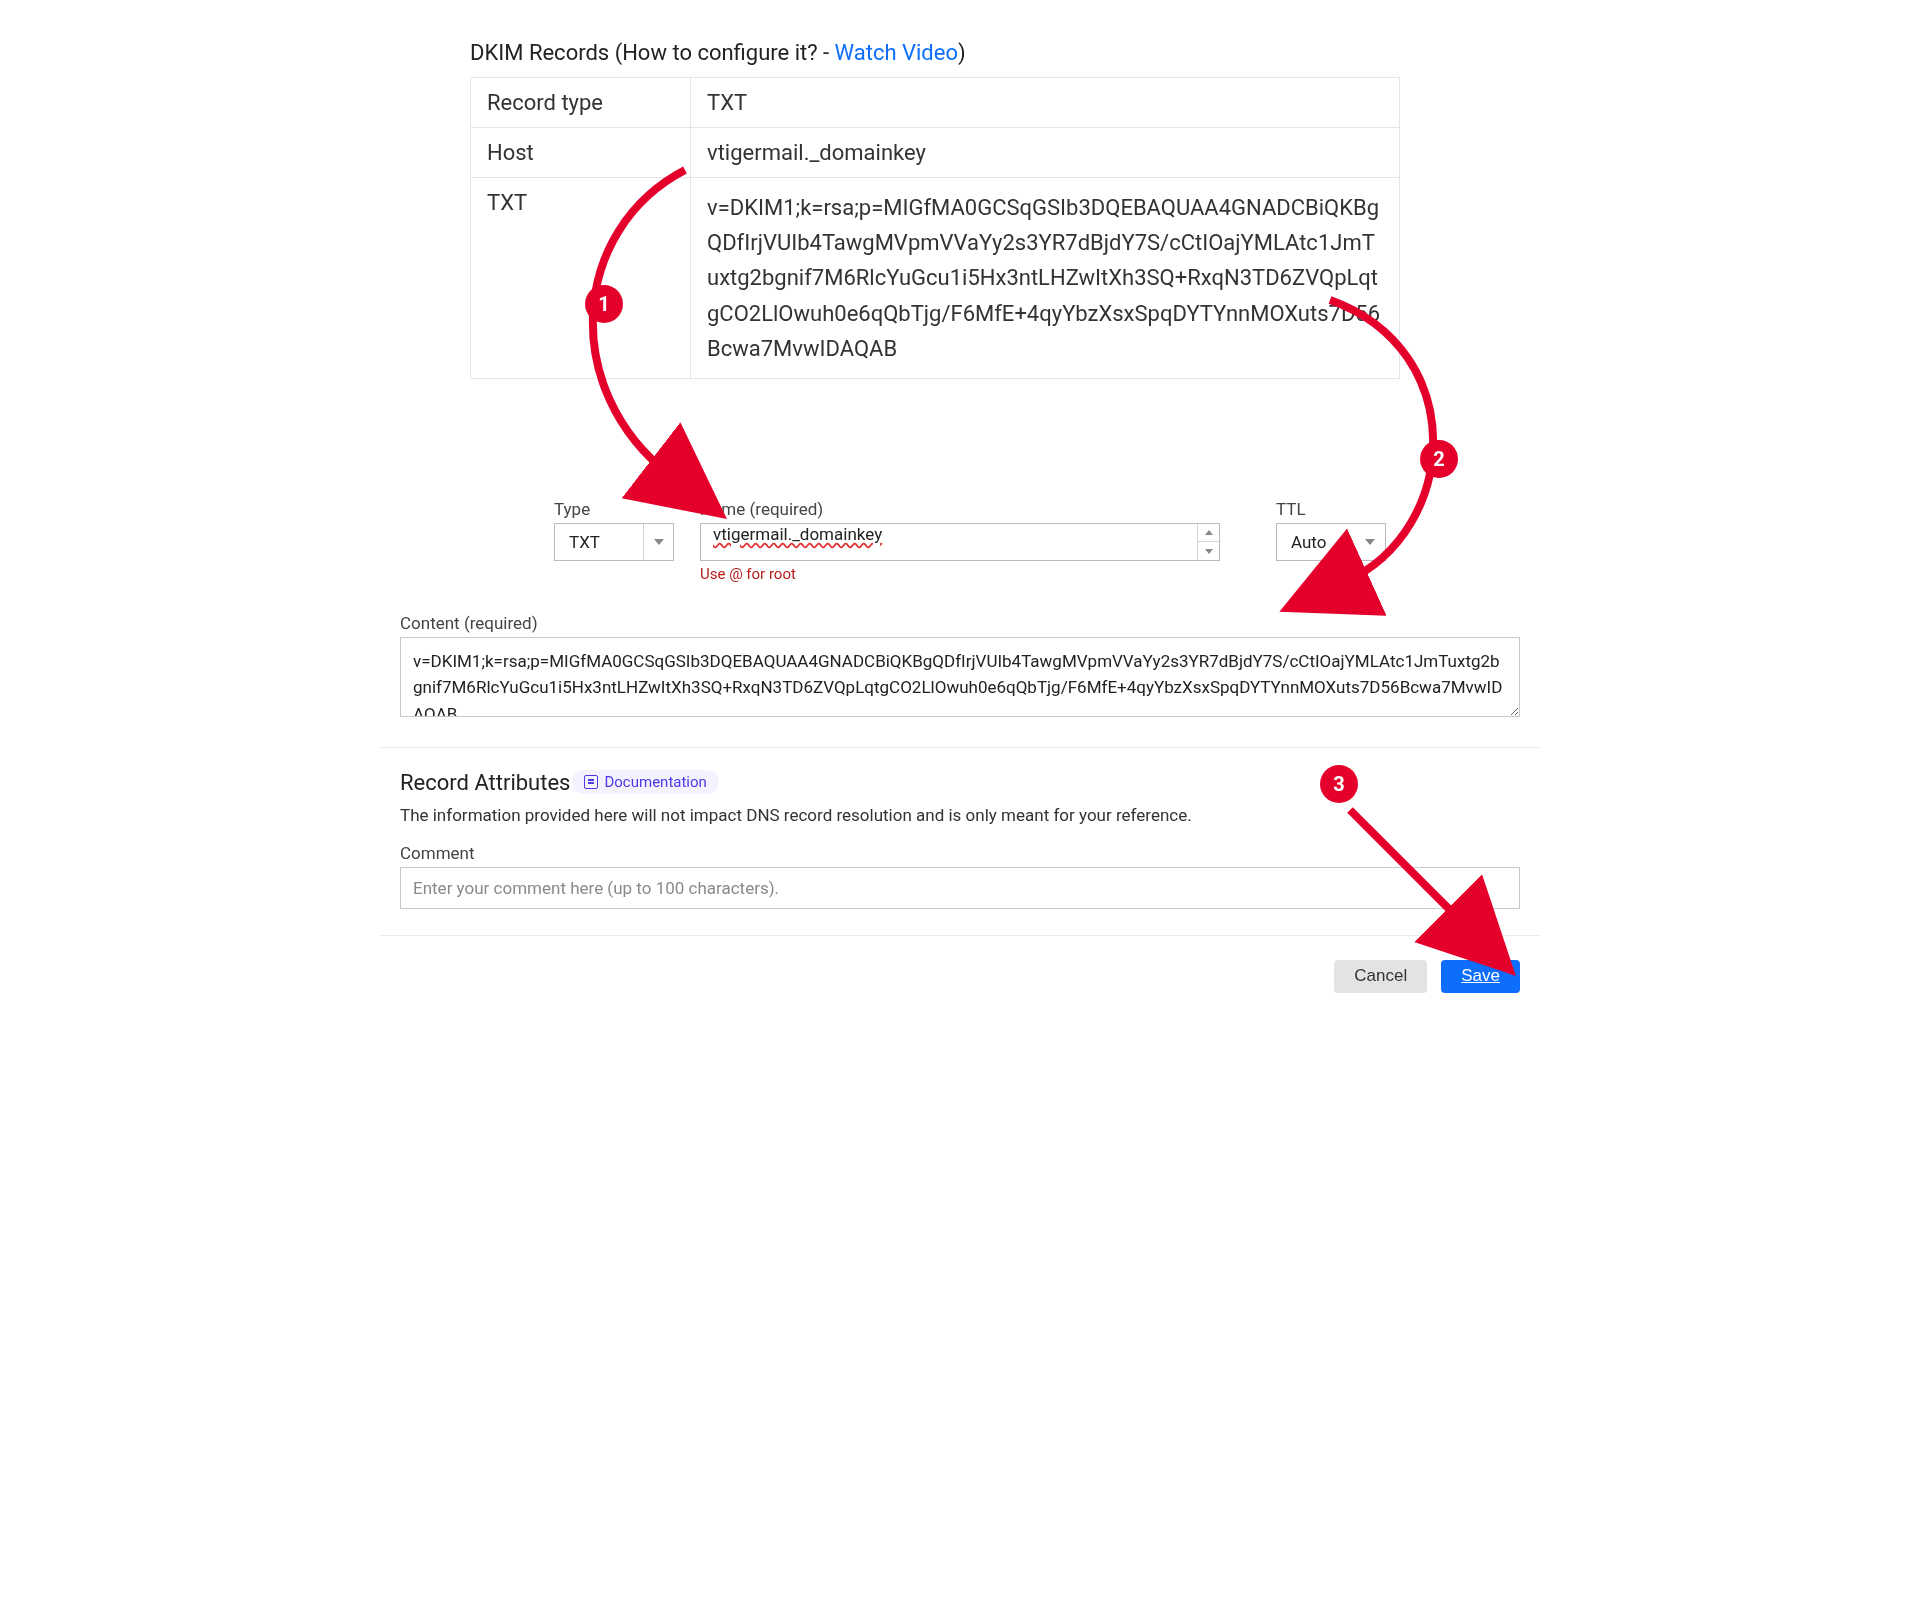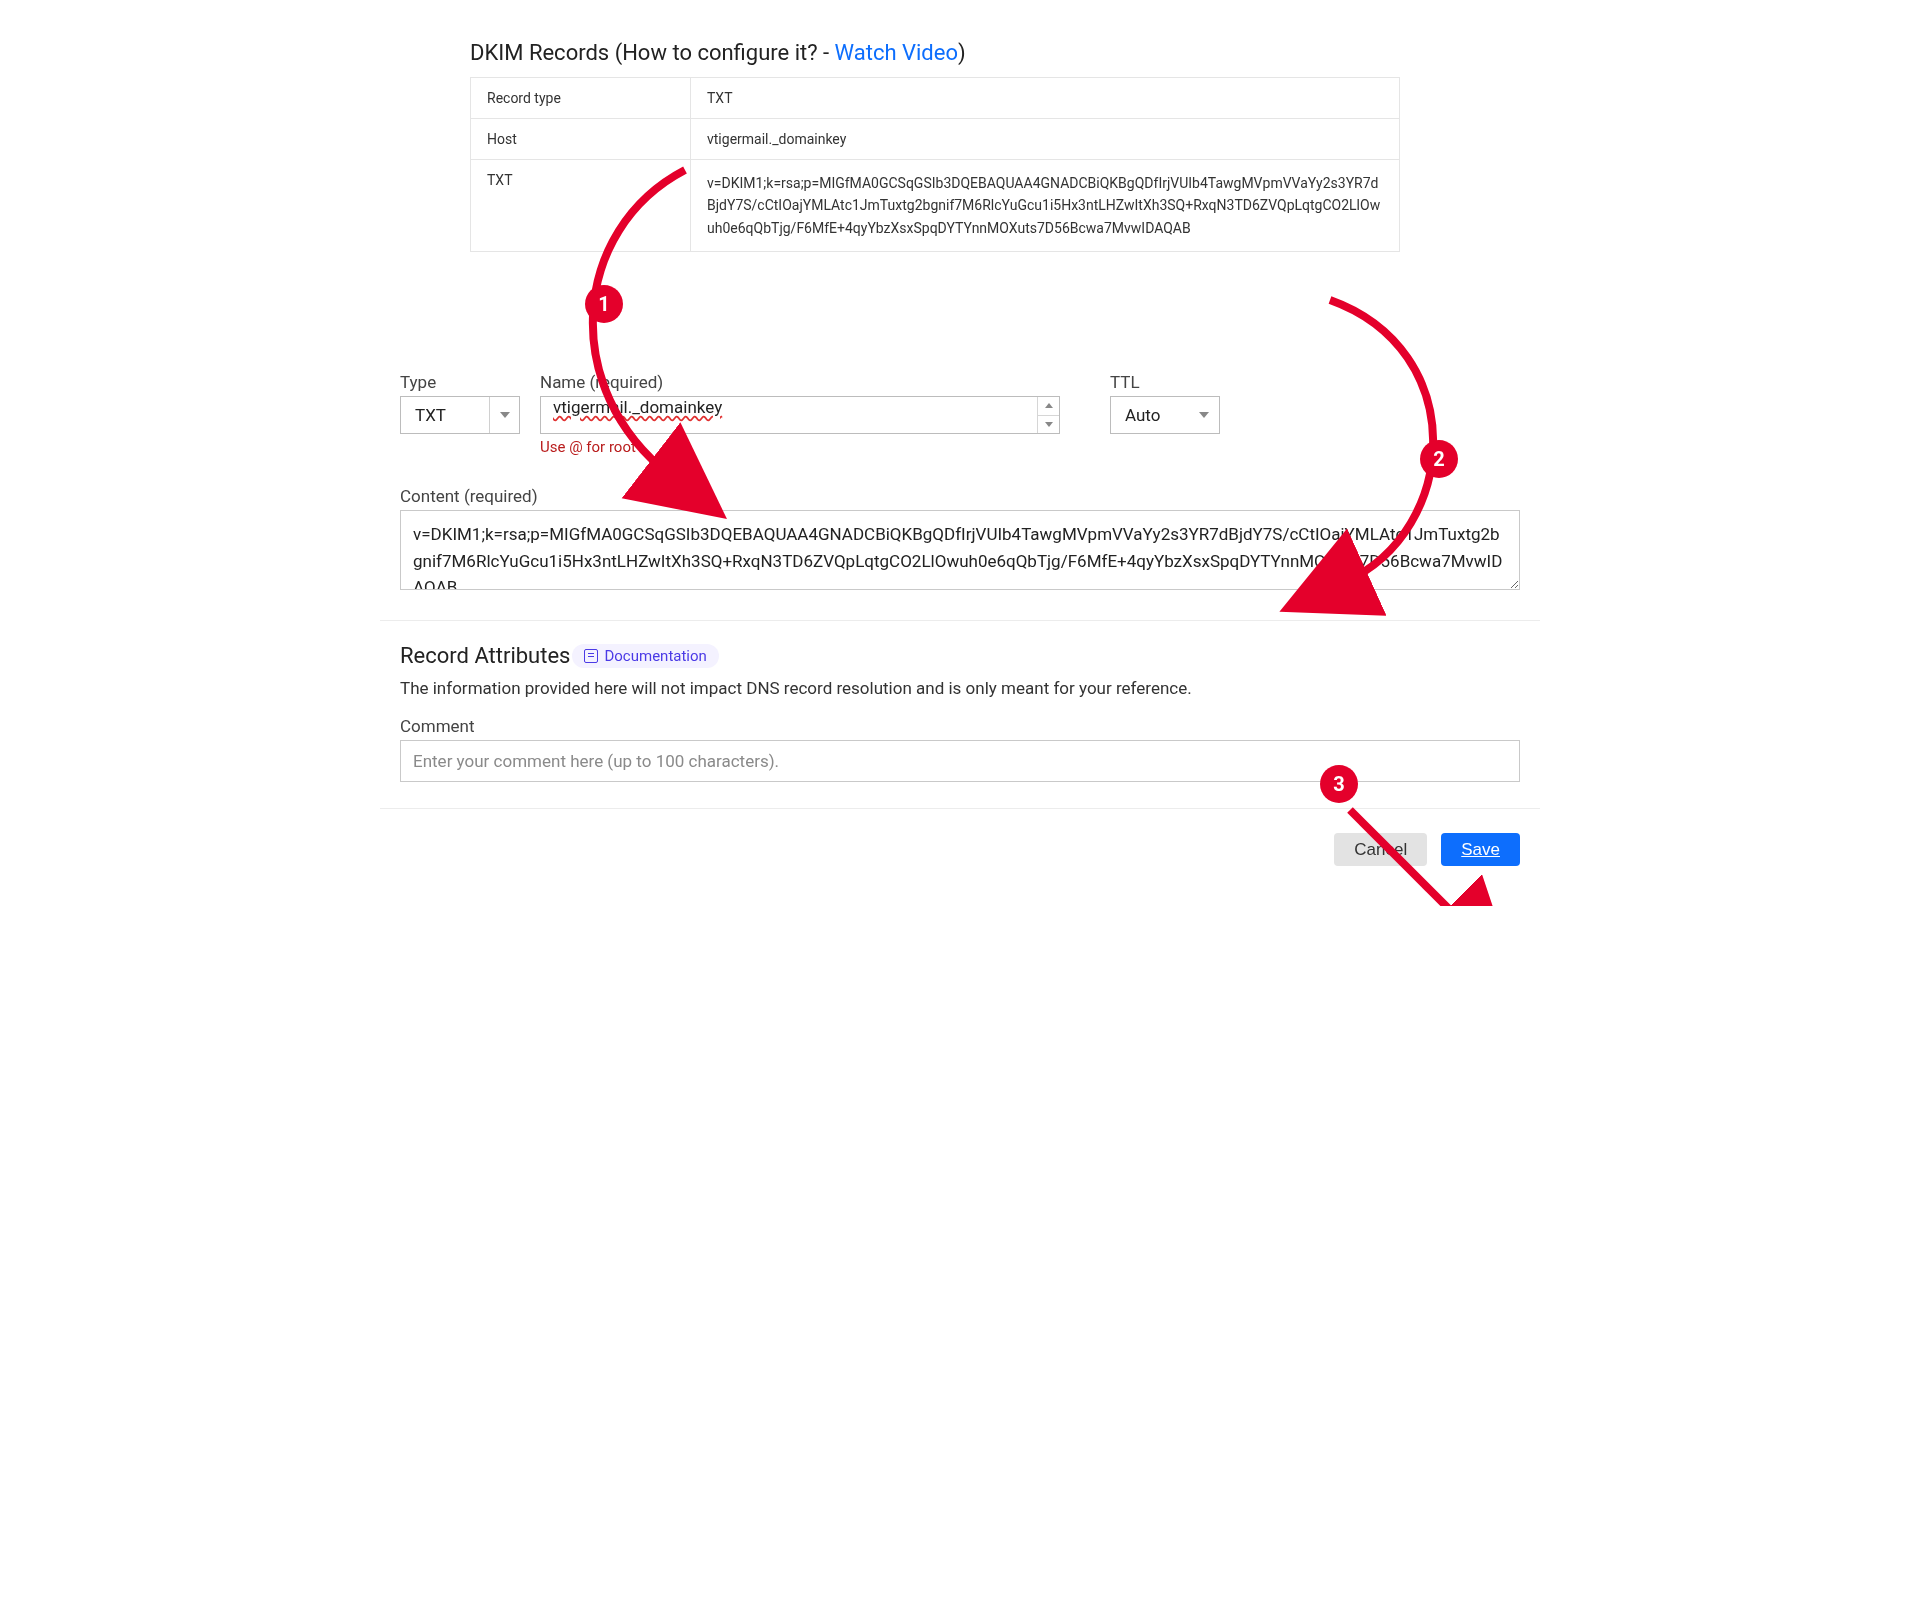--- a/index.html
+++ b/index.html
@@ -26,21 +26,21 @@
     font-weight: 400;
   }
   .dkim-title a {
     color: #0d6efd;
     text-decoration: none;
   }
   .dkim-table {
     border-collapse: collapse;
     width: 930px;
     margin-left: 90px;
-    font-size: 14px;
+    font-size: 22px;
   }
   .dkim-table td {
     border: 1px solid #e5e5e5;
     padding: 12px 16px;
     vertical-align: top;
   }
   .dkim-table td:first-child {
     width: 220px;
     color: #333;
   }
@@ -48,24 +48,25 @@
     color: #333;
   }
   .txt-val {
     word-break: break-all;
     line-height: 1.6;
   }
 
   
   .form-row {
     display: flex;
-    gap: 20px;
+    gap: 26px;
     margin-top: 120px;
     margin-left: 20px;
     align-items: flex-start;
+    justify-content: center;
   }
   .field-group { display: flex; flex-direction: column; }
   .field-label {
     font-size: 17px;
     color: #444;
     margin-bottom: 4px;
   }
   .select-wrap {
     position: relative;
     height: 38px;

